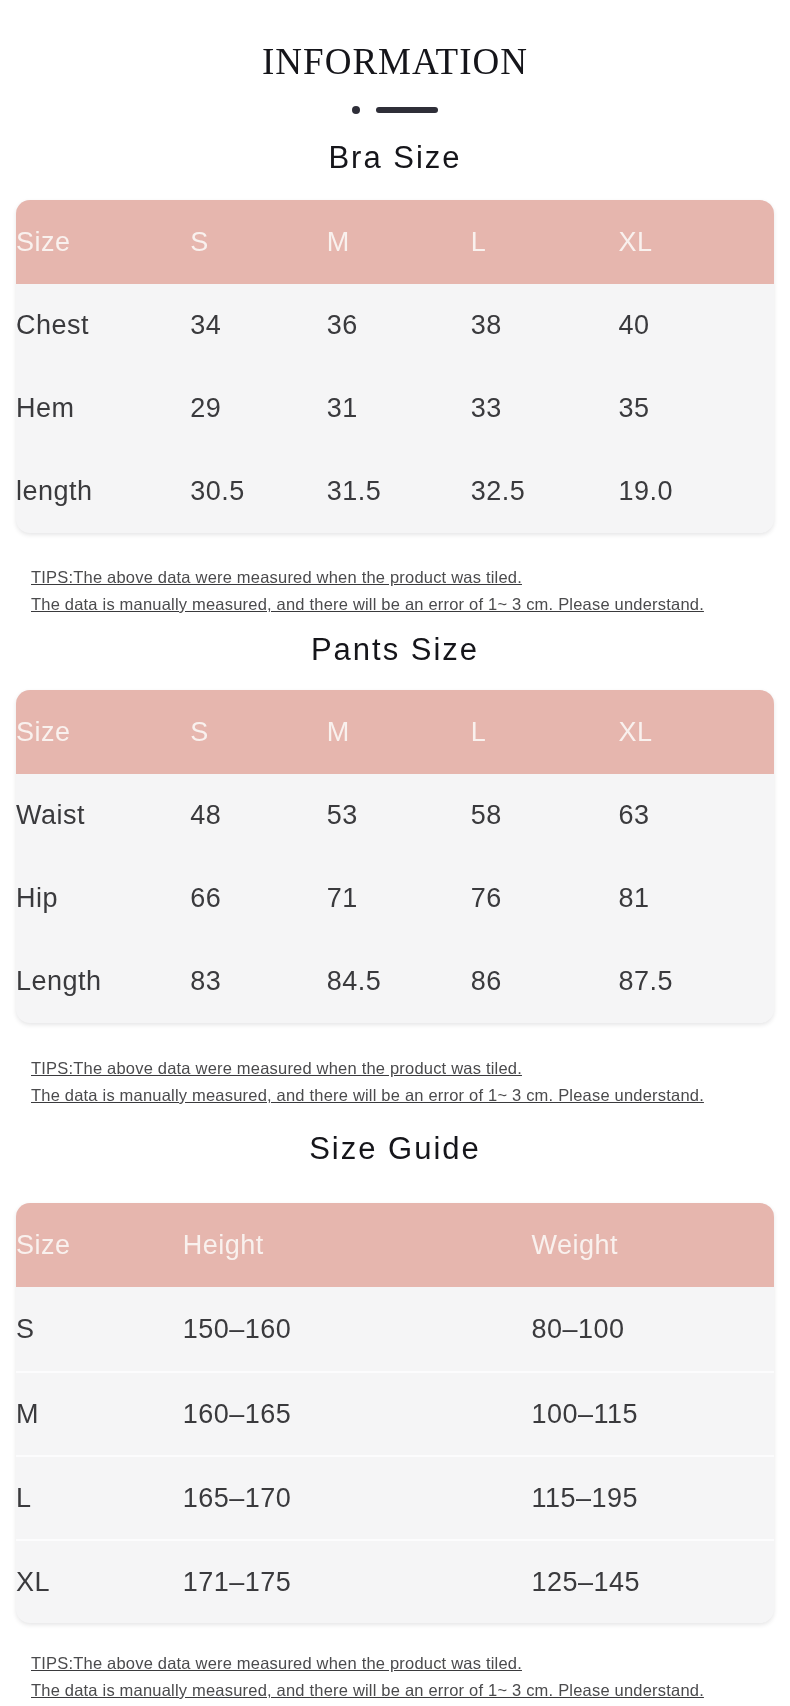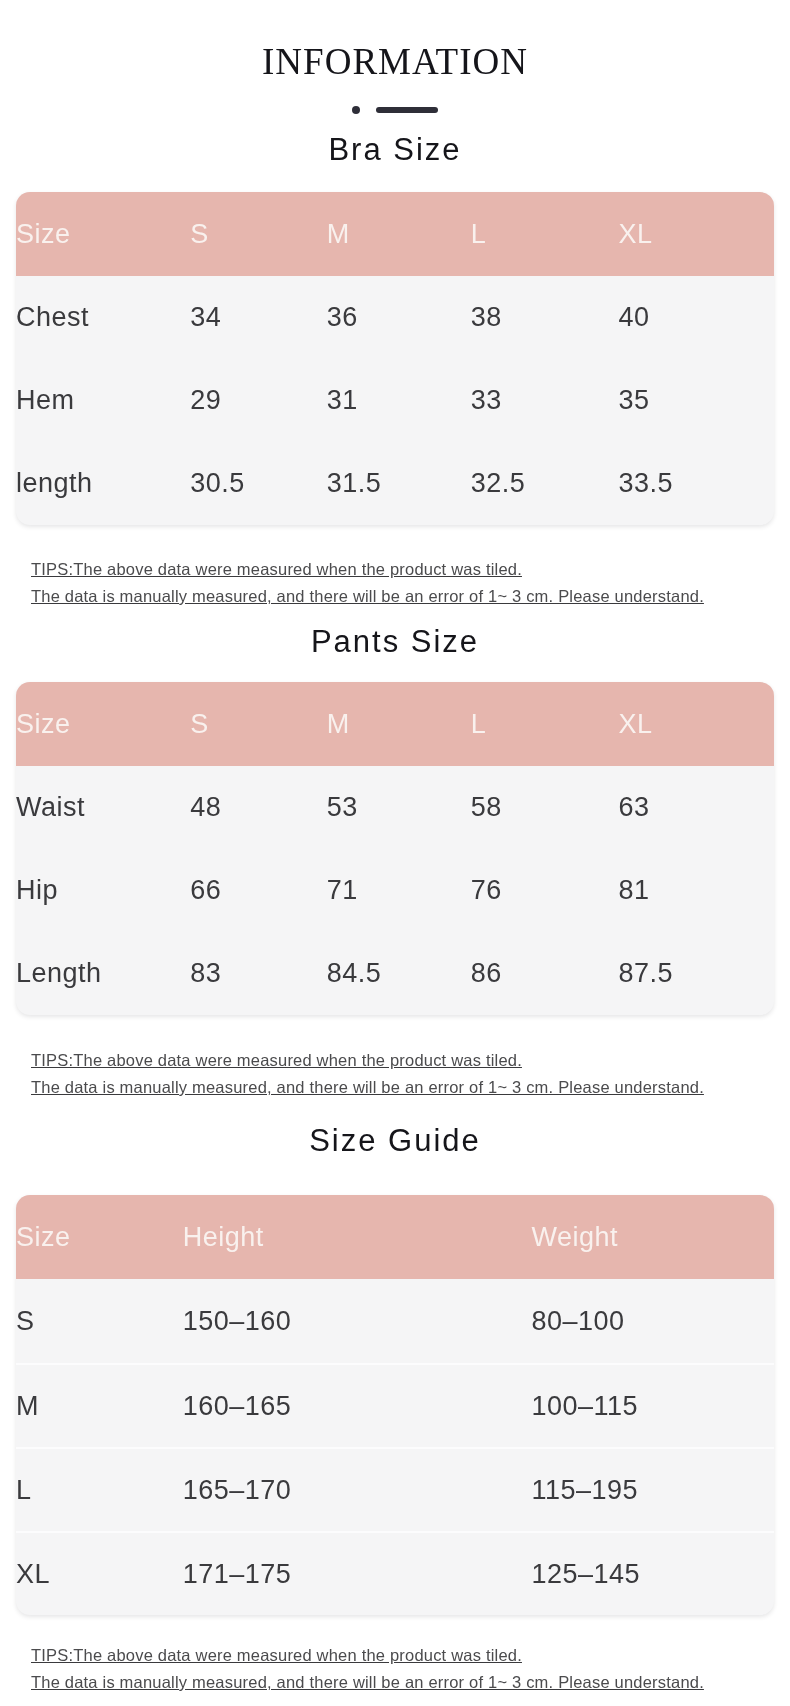--- a/index.html
+++ b/index.html
@@ -28,21 +28,21 @@
   .decor-line { width: 62px; height: 6px; border-radius: 3px; background: var(--accent-dark, #2e2e38); }
 
   .section-title {
     font-size: 31px;
     font-weight: 400;
     line-height: 40px;
     letter-spacing: 2px;
     color: var(--heading-text, #121217);
     text-align: center;
   }
-  #sec-bra   .section-title { margin-top: 16px; }
+  #sec-bra   .section-title { margin-top: 24px; }
   #sec-pants .section-title { margin-top: 12px; }
   #sec-guide .section-title { margin-top: 20px; }
 
   .table-card {
     margin-left: 16px; margin-right: 16px;
     border-radius: 14px;
     overflow: hidden;
     background: var(--table-body-bg, #f5f5f6);
     box-shadow: 0 2px 4px rgba(46,46,56,0.12);
   }
@@ -108,21 +108,21 @@
         <div class="cell td">29</div>
         <div class="cell td">31</div>
         <div class="cell td">33</div>
         <div class="cell td">35</div>
       </div>
       <div class="trow tbody-row">
         <div class="cell td">length</div>
         <div class="cell td">30.5</div>
         <div class="cell td">31.5</div>
         <div class="cell td">32.5</div>
-        <div class="cell td">33.5</div>
+        <div class="cell td">19.0</div>
       </div>
     </div>
   <div class="tips">
     <p class="tip-line">TIPS:The above data were measured when the product was tiled.</p>
     <p class="tip-line">The data is manually measured, and there will be an error of 1~ 3 cm. Please understand.</p>
   </div>
 </section>
 
 <section id="sec-pants">
   <h2 class="section-title">Pants Size</h2>

